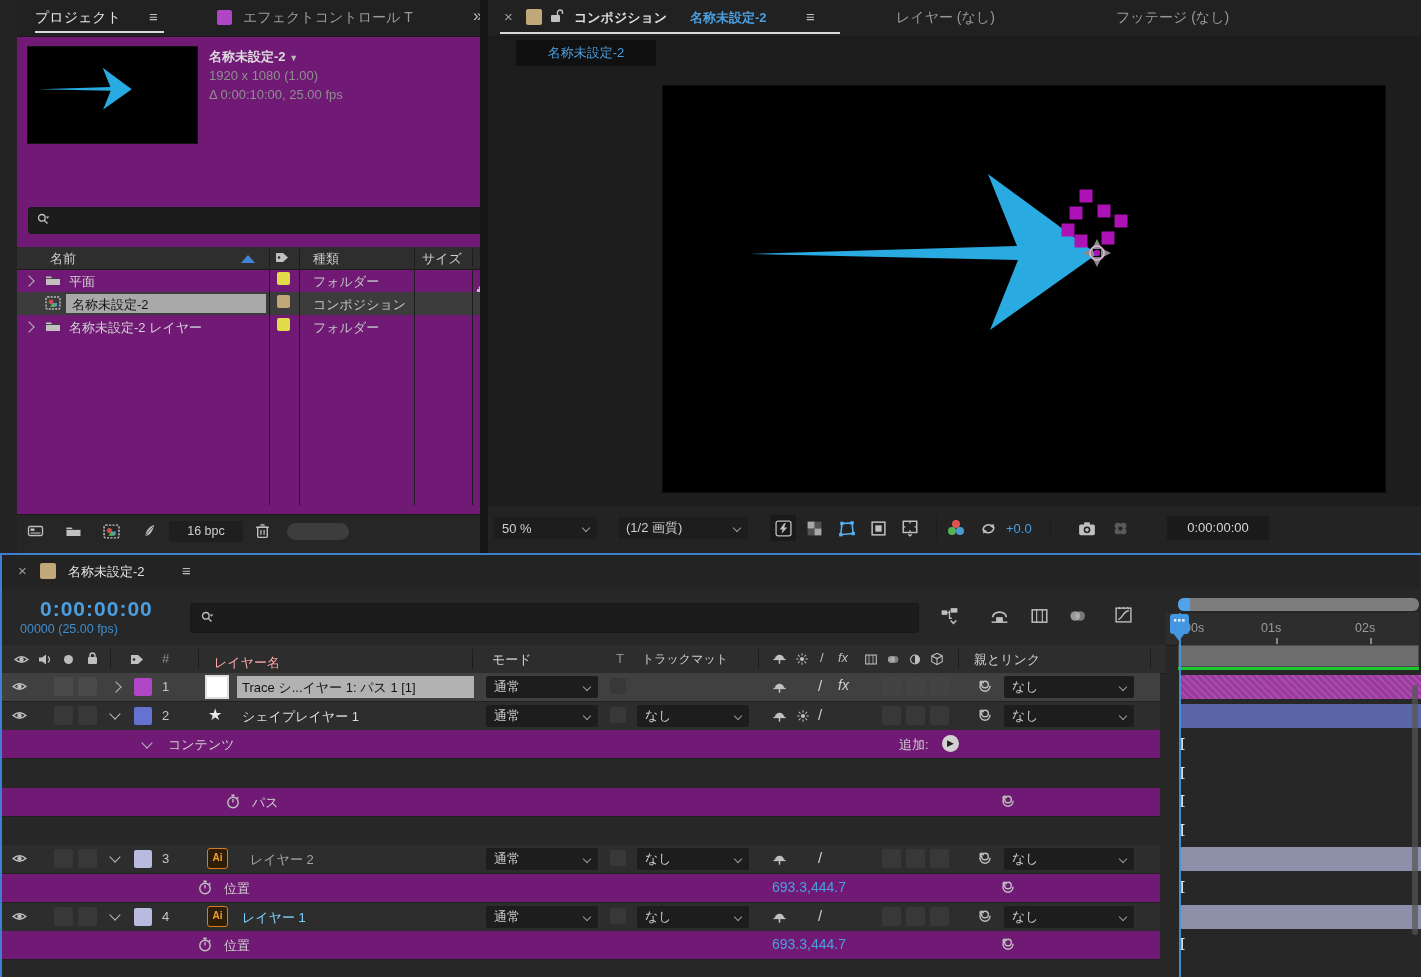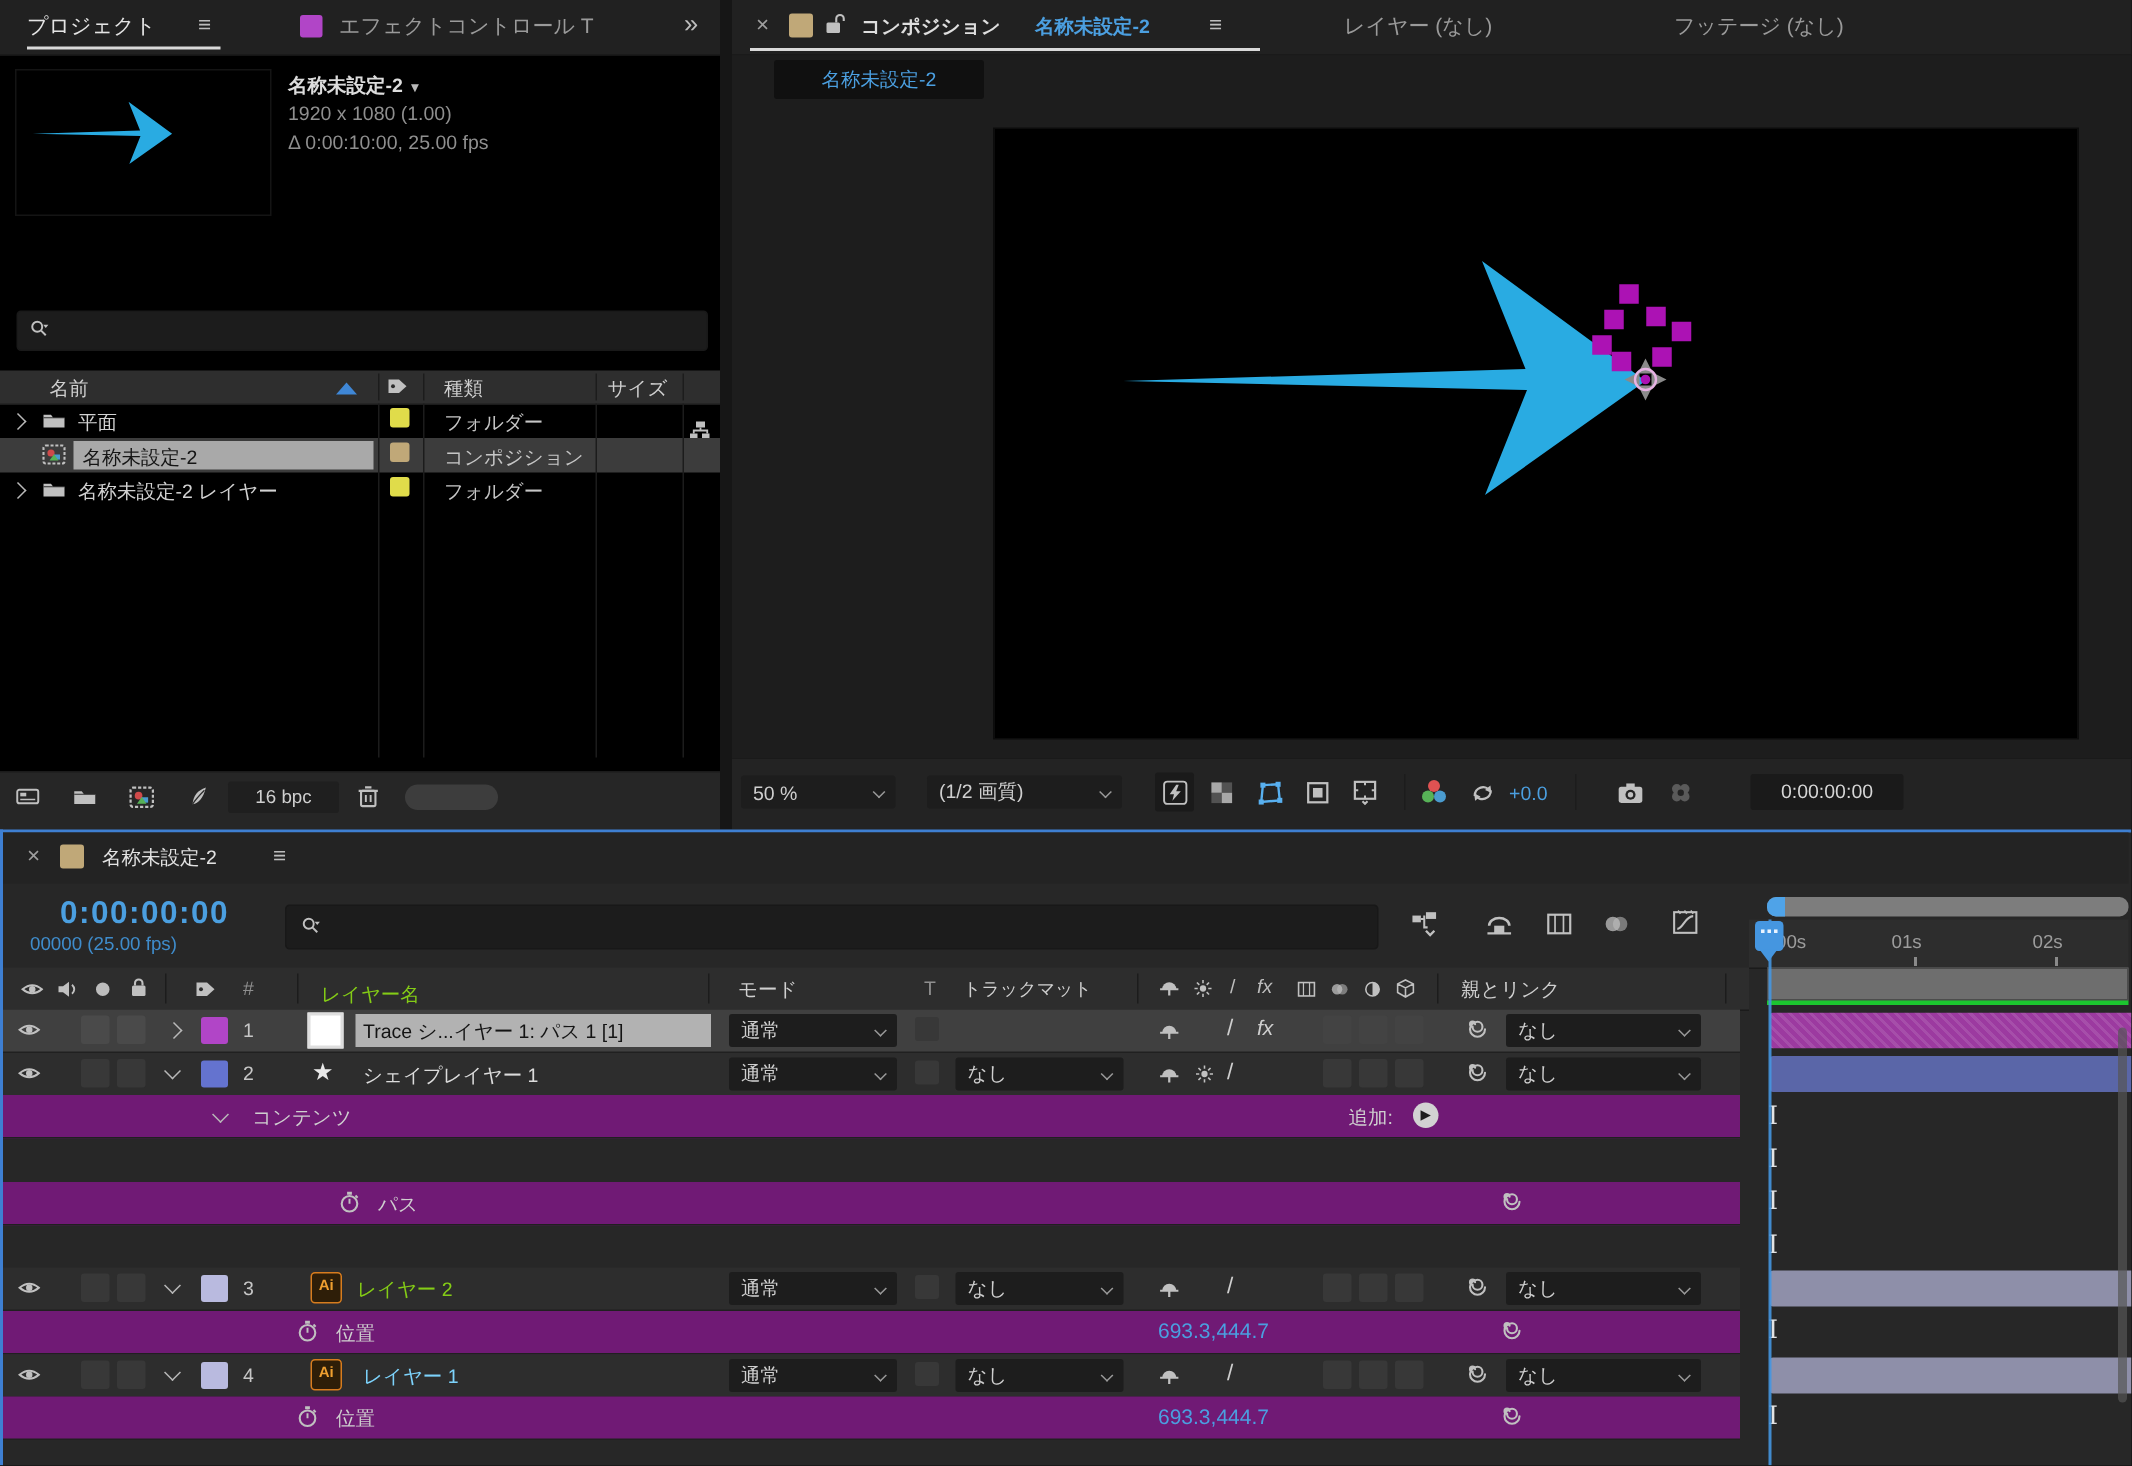--- a/index.html
+++ b/index.html
@@ -212,21 +212,21 @@
         <path d="M15 10 H4 M15 10 l-4 -3 M15 10 l-4 3" stroke="currentColor" fill="none" stroke-width="1.6"></path>
       </g>
     <g id="arrow-shape">
         <polygon points="86,168 354,160 325,88 434,168 327,244 355,174" fill="#29abe2"></polygon>
       </g>
   </defs>
 </svg>
 
 <div class="screen">
 
-  <section class="abs" style="left:0;top:0;width:480px;height:553px;background:#000000">
+  <section class="abs" style="left:17px;top:0;width:480px;height:553px;background:#701a75">
     <div class="tabbar">
       <span class="abs" style="left:18px;top:9px;color:#e4e4e4;font-size:14px">プロジェクト</span>
       <span class="abs" style="left:132px;top:8px;font-size:15px;color:#bdbdbd">≡</span>
       <span class="abs" style="left:18px;top:31px;width:129px;height:2px;background:#d9d9d9"></span>
       <span class="abs" style="left:200px;top:10px;width:15px;height:15px;background:#b145c7;border-radius:2px"></span>
       <span class="abs" style="left:226px;top:9px;color:#9a9a9a;font-size:14px">エフェクトコントロール T</span>
       <span class="abs" style="left:456px;top:6px;font-size:17px;color:#bdbdbd">»</span>
     </div>
 
     <div class="abs" style="left:11px;top:47px;width:169px;height:96px;background:#000;outline:1px solid #141414">
@@ -464,21 +464,21 @@
       <span class="abs" style="left:62px;top:10px;width:9px;height:9px;border-radius:50%;background:#bdbdbd"></span>
       <svg class="ic" width="13" height="14" viewBox="0 0 13 14" style="position:absolute;left:84px;top:7px">
           <use href="#i-lock"></use>
         </svg>
       <span class="vsep" style="left:108px;top:4px;height:20px"></span>
       <svg class="ic" width="14" height="13" viewBox="0 0 14 13" style="position:absolute;left:128px;top:8px">
           <use href="#i-tag"></use>
         </svg>
       <span class="abs dim" style="left:160px;top:6px">#</span>
       <span class="vsep" style="left:196px;top:4px;height:20px"></span>
-      <span class="abs" style="left:212px;top:9px;color:#84cc16">レイヤー名</span>
+      <span class="abs" style="left:212px;top:9px;color:#fca5a5">レイヤー名</span>
       <span class="vsep" style="left:470px;top:4px;height:20px"></span>
       <span class="abs" style="left:490px;top:6px;color:#cfcfcf">モード</span>
       <span class="abs dim" style="left:614px;top:6px">T</span>
       <span class="abs" style="left:640px;top:6px;color:#cfcfcf;font-size:12px">トラックマット</span>
       <span class="vsep" style="left:756px;top:4px;height:20px"></span>
       <svg class="ic" width="15" height="14" viewBox="0 0 16 14" style="position:absolute;left:770px;top:7px">
           <use href="#i-guy"></use>
         </svg>
       <svg class="ic" width="14" height="14" viewBox="0 0 16 16" style="position:absolute;left:793px;top:7px">
           <use href="#i-sun"></use>
@@ -600,21 +600,21 @@
     <div class="trow layer" style="top:290px">
       <svg class="ic eyebtn" width="15" height="13" viewBox="0 0 14 12">
           <use href="#i-eye"></use>
         </svg>
       <span class="cell-box" style="left:52px;top:4px"></span>
         <span class="cell-box" style="left:76px;top:4px"></span>
       <span class="chev d abs" style="left:109px;top:8px"></span>
       <span class="labelsq" style="left:132px;top:5px;background:#b9badf"></span>
       <span class="rownum" style="left:160px">3</span>
       <span class="abs" style="left:205px;top:3px;width:21px;height:21px;background:#2e1e08;border:1.5px solid #d77c1e;border-radius:3px;box-sizing:border-box;color:#f0a030;font-size:10px;font-weight:bold;text-align:center;line-height:18px">Ai</span>
-      <span class="abs" style="left:236px;top:6px;color:#84cc16">レイヤー 2</span>
+      <span class="abs" style="left:248px;top:6px;color:#a3a3a3">レイヤー 2</span>
       <div class="dd" style="left:484px;top:3px;width:112px">
           <span>通常</span>
           <span class="chev d"></span>
         </div>
       <span class="cell-box" style="left:608px;top:5px;width:16px;height:16px"></span>
       <div class="dd" style="left:635px;top:3px;width:112px">
           <span>なし</span>
           <span class="chev d"></span>
         </div>
       <svg class="ic swicon" width="15" height="14" viewBox="0 0 16 14" style="left:770px;top:8px">

